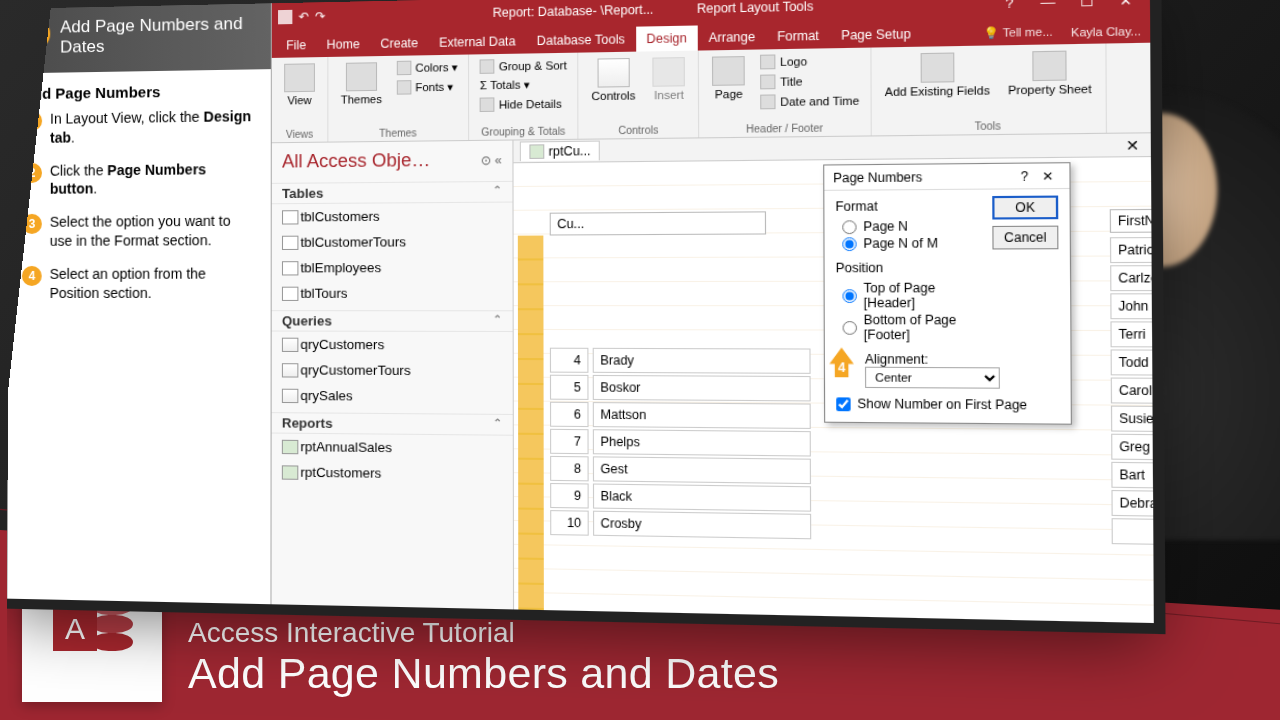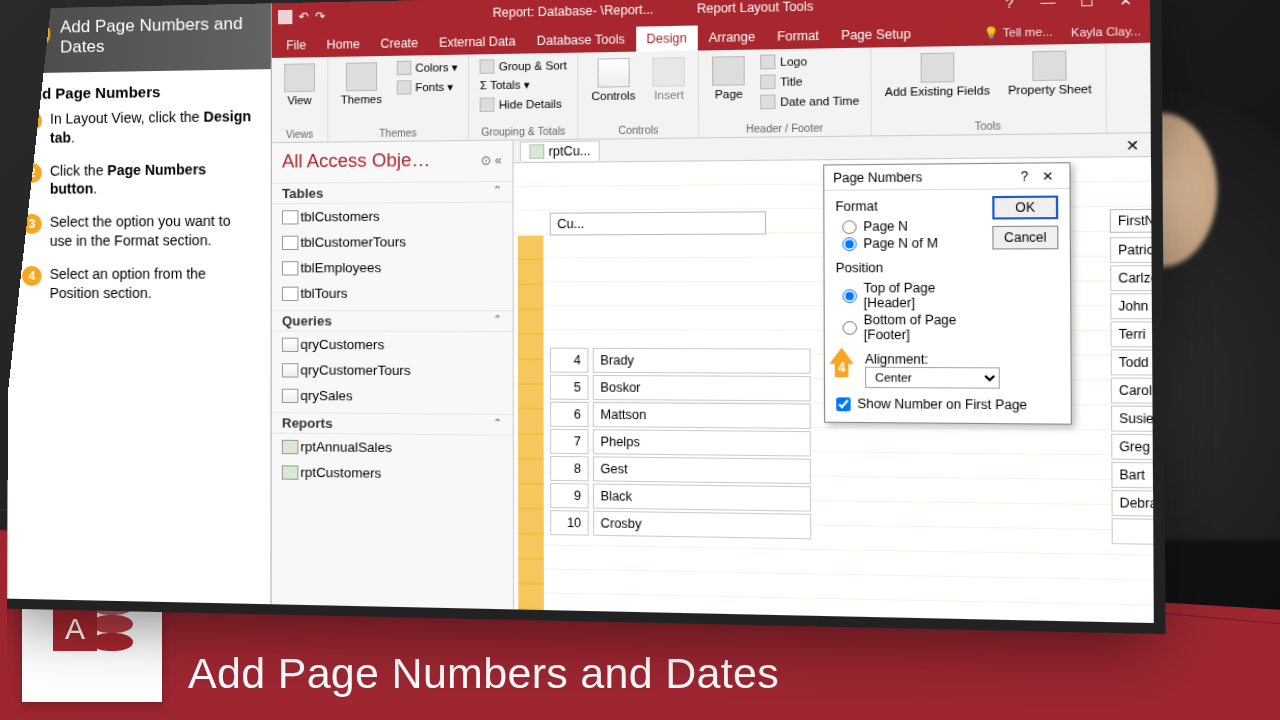--- a/index.html
+++ b/index.html
@@ -483,15 +483,16 @@
   <div class="banner-dark"></div>
   <div class="access-logo">
     <div class="a-mark">
       <div class="disc1"></div>
         <div class="disc2"></div>
         <div class="disc3"></div>
       <div class="square">A</div>
     </div>
   </div>
   <div class="banner-text">
+    <div class="bt-small">Access Interactive Tutorial</div>
     <div class="bt-large">Add Page Numbers and Dates</div>
   </div>
 </div>
 
 </body></html>

